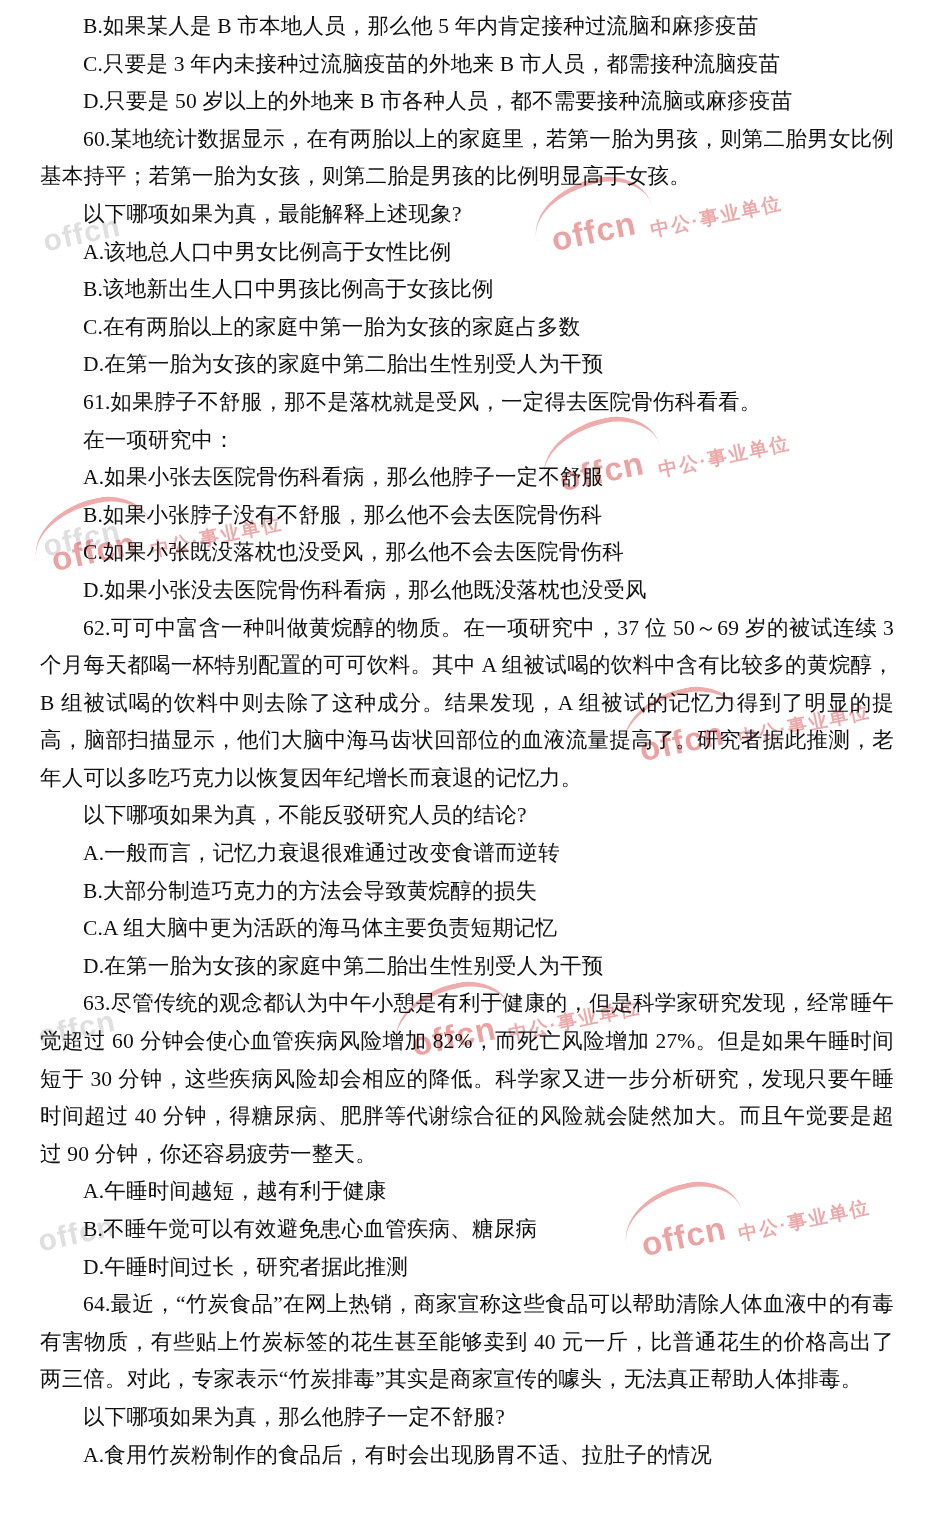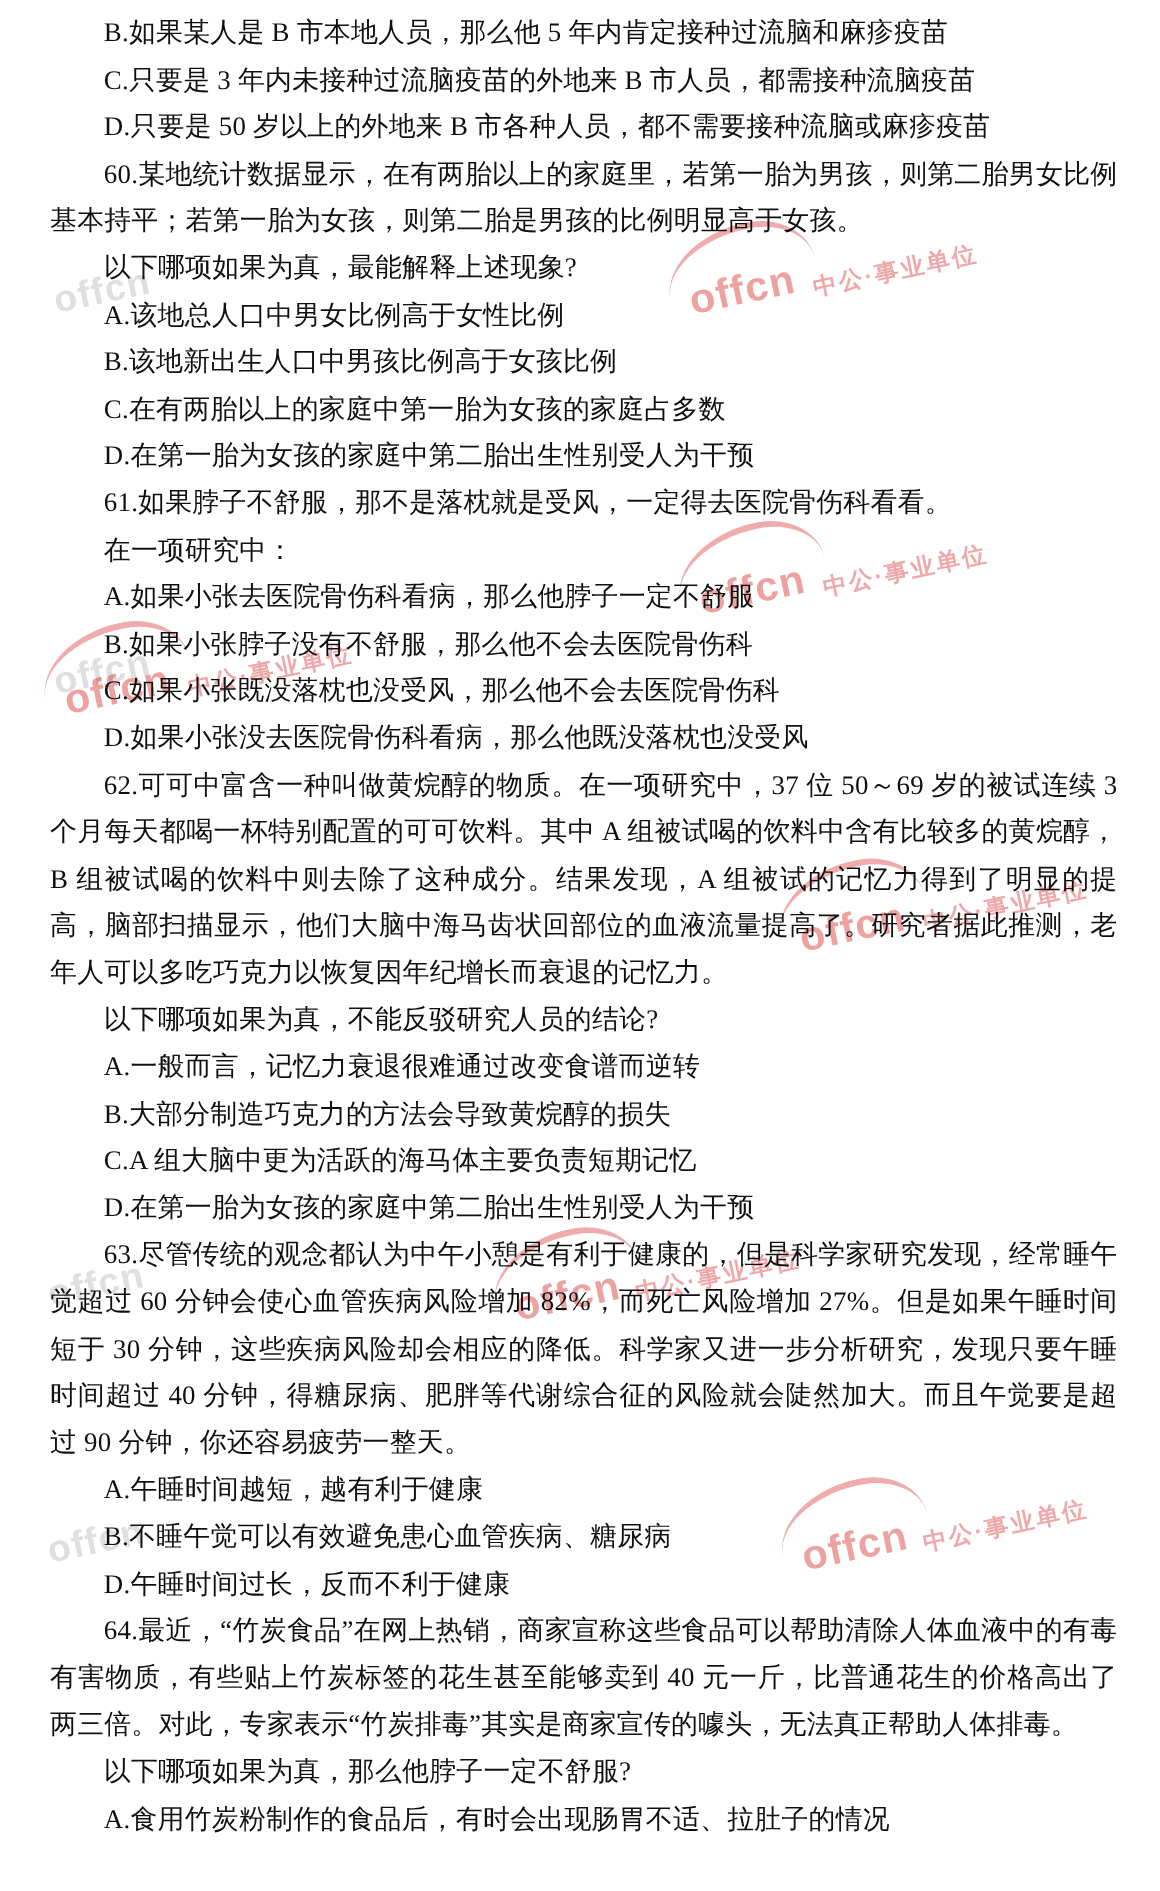--- a/index.html
+++ b/index.html
@@ -174,21 +174,21 @@
     <div class="line opt">A.一般而言，记忆力衰退很难通过改变食谱而逆转</div>
     <div class="line opt">B.大部分制造巧克力的方法会导致黄烷醇的损失</div>
     <div class="line opt">C.A 组大脑中更为活跃的海马体主要负责短期记忆</div>
     <div class="line opt">D.在第一胎为女孩的家庭中第二胎出生性别受人为干预</div>
   </div>
 
   <div class="block">
     <div class="line indent"><span>63.</span><span>尽管传统的观念都认为中午小憩是有利于健康的，但是科学家研究发现，经常睡午觉超过 60 分钟会使心血管疾病风险增加 82%，而死亡风险增加 27%。但是如果午睡时间短于 30 分钟，这些疾病风险却会相应的降低。科学家又进一步分析研究，发现只要午睡时间超过 40 分钟，得糖尿病、肥胖等代谢综合征的风险就会陡然加大。而且午觉要是超过 90 分钟，你还容易疲劳一整天。</span></div>
     <div class="line opt">A.午睡时间越短，越有利于健康</div>
     <div class="line opt">B.不睡午觉可以有效避免患心血管疾病、糖尿病</div>
-    <div class="line opt">D.午睡时间过长，反而不利于健康</div>
+    <div class="line opt">D.午睡时间过长，研究者据此推测</div>
   </div>
 
   <div class="block">
     <div class="line indent"><span>64.</span><span>最近，“竹炭食品”在网上热销，商家宣称这些食品可以帮助清除人体血液中的有毒有害物质，有些贴上竹炭标签的花生甚至能够卖到 40 元一斤，比普通花生的价格高出了两三倍。对此，专家表示“竹炭排毒”其实是商家宣传的噱头，无法真正帮助人体排毒。</span></div>
     <div class="line indent">以下哪项如果为真，那么他脖子一定不舒服?</div>
     <div class="line opt">A.食用竹炭粉制作的食品后，有时会出现肠胃不适、拉肚子的情况</div>
 
   </div>
 
 </div>

